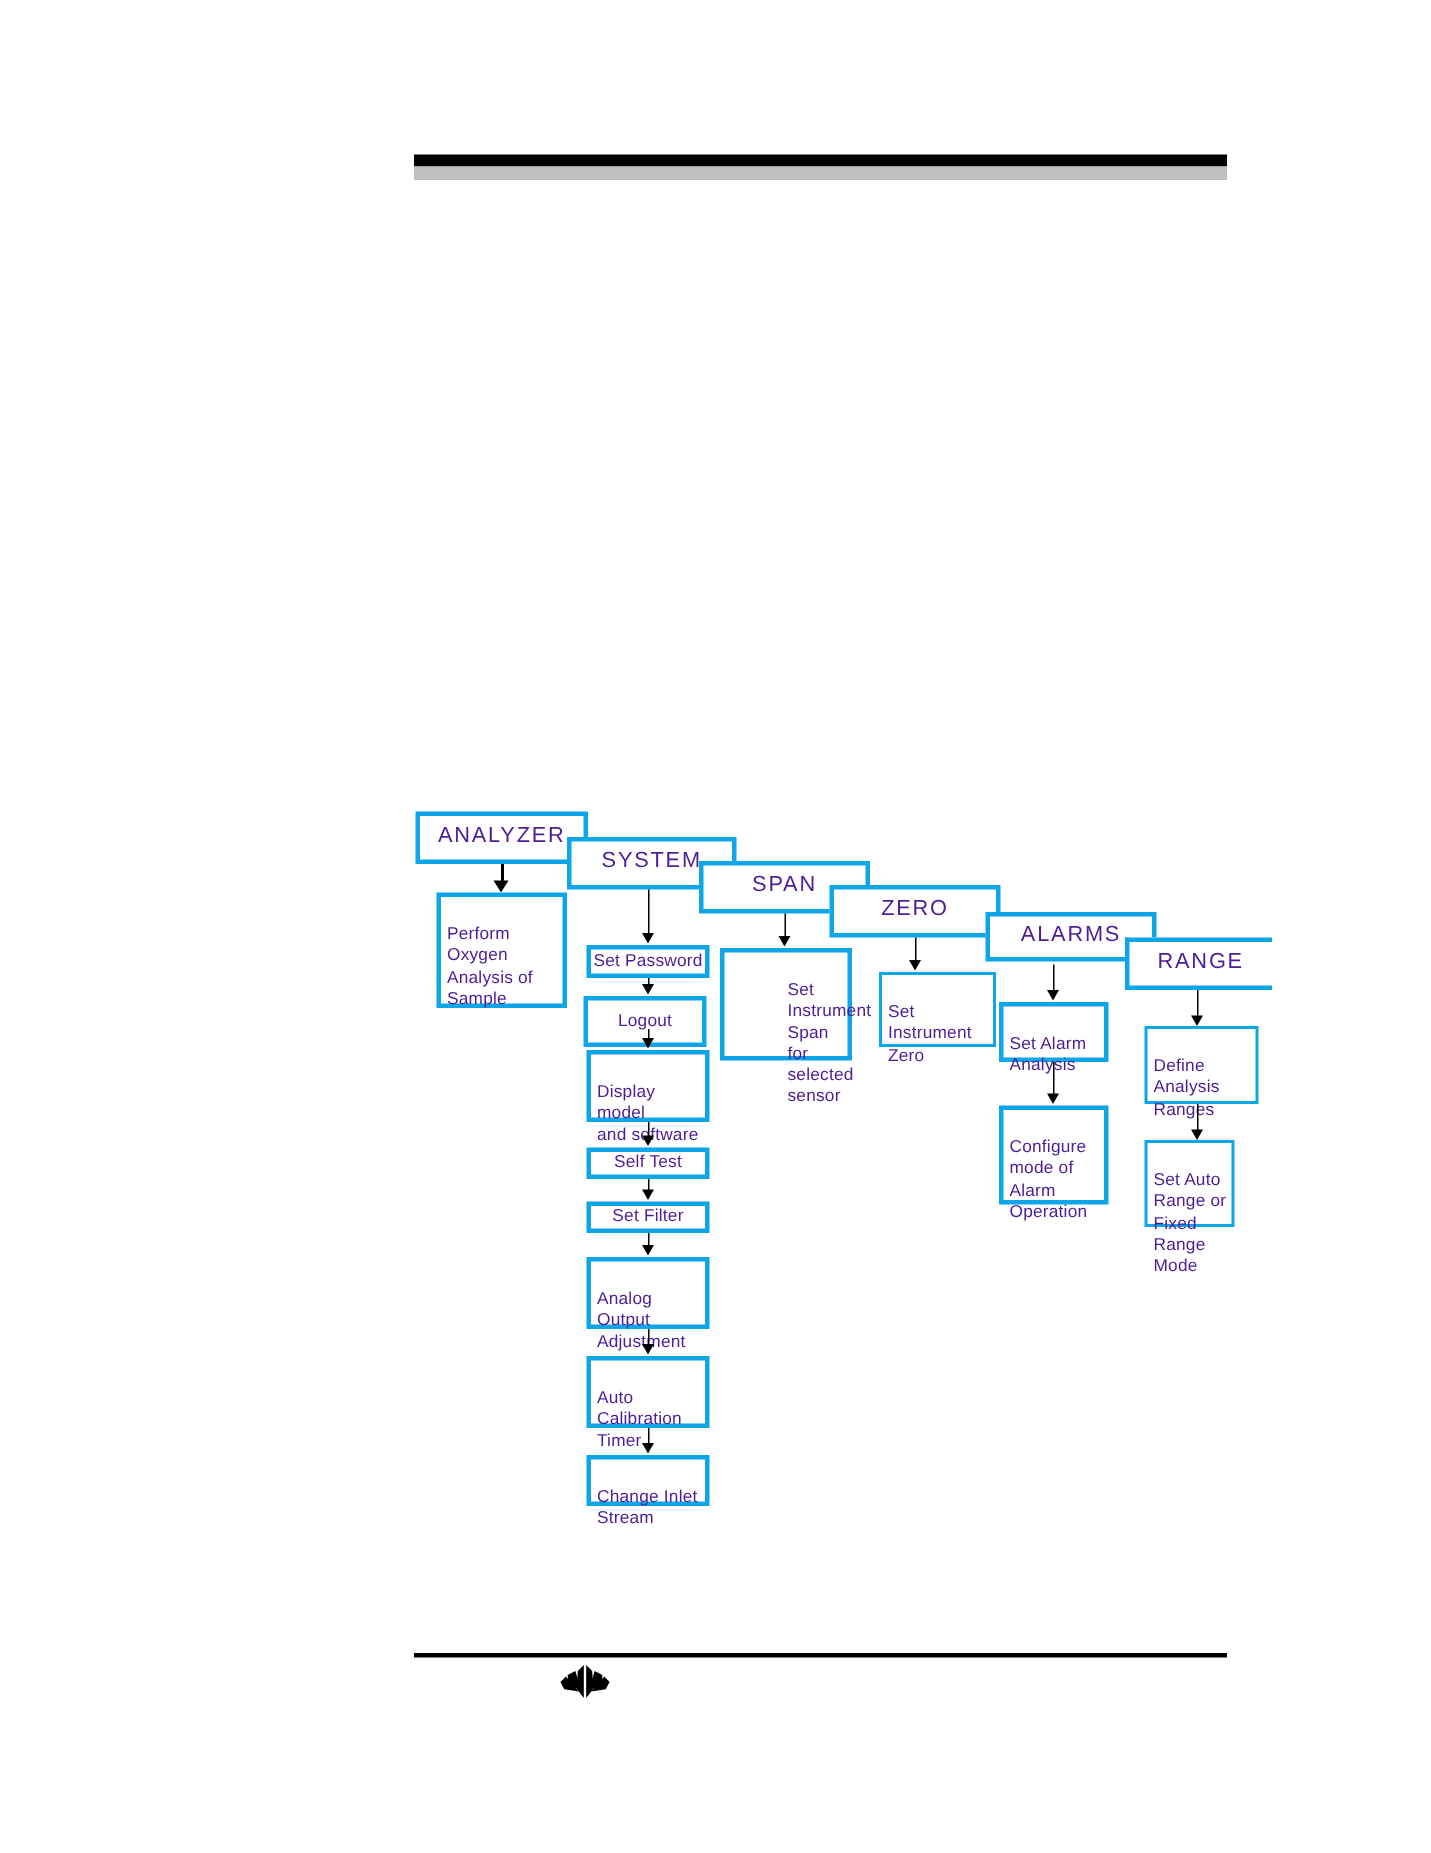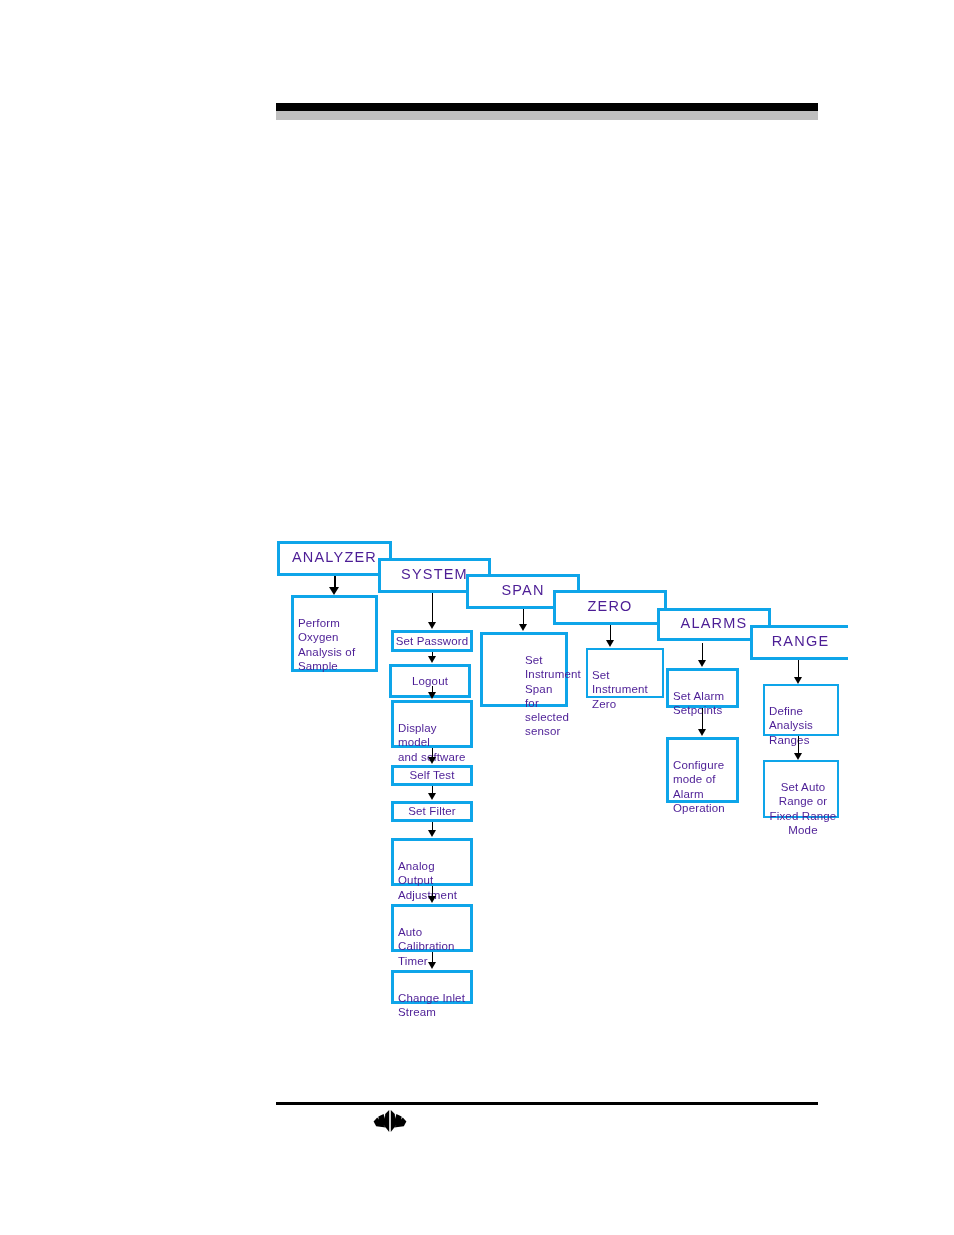--- a/index.html
+++ b/index.html
@@ -252,21 +252,21 @@
       <span class="nlabel">Set
 Instrument
 Zero</span>
     </div>
 
     <div class="vline" style="left:702px; top:643px; height:18px;"></div>
     <div class="arrowhead" style="left:698px; top:660px;"></div>
 
     <div class="node left" style="left:666px; top:668px; width:73px; height:40px;">
       <span class="nlabel">Set Alarm
-Setpoints</span>
+Analysis</span>
     </div>
 
     <div class="vline" style="left:702px; top:708px; height:22px;"></div>
     <div class="arrowhead" style="left:698px; top:729px;"></div>
 
     <div class="node left" style="left:666px; top:737px; width:73px; height:66px;">
       <span class="nlabel">Configure
 mode of
 Alarm
 Operation</span>
@@ -277,21 +277,21 @@
 
     <div class="node left bold-border" style="left:763px; top:684px; width:76px; height:52px;">
       <span class="nlabel">Define
 Analysis
 Ranges</span>
     </div>
 
     <div class="vline" style="left:798px; top:736px; height:18px;"></div>
     <div class="arrowhead" style="left:794px; top:753px;"></div>
 
-    <div class="node left bold-border" style="left:763px; top:760px; width:76px; height:58px;text-align:center;">
+    <div class="node left bold-border" style="left:763px; top:760px; width:60px; height:58px;">
       <span class="nlabel">Set Auto
 Range or
 Fixed Range
 Mode</span>
     </div>
 
   </div>
 
   <div class="footer-rule"></div>
 

